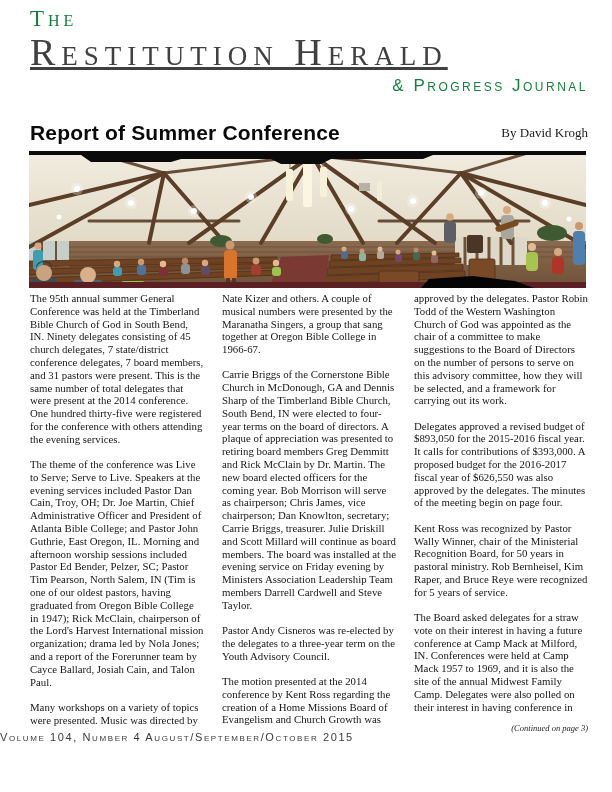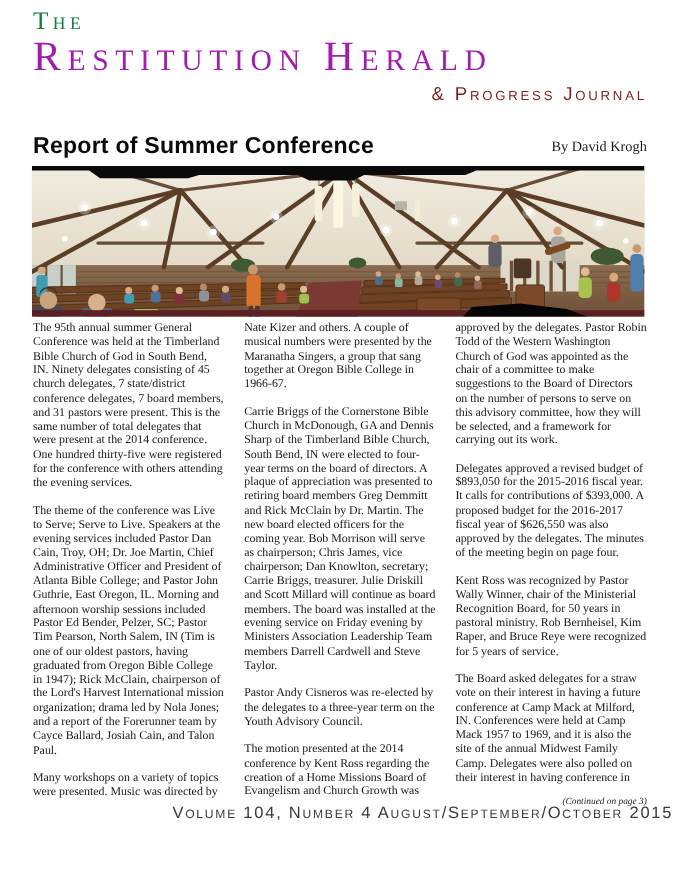--- a/index.html
+++ b/index.html
@@ -10,26 +10,26 @@
   .page{position:absolute;inset:0;}
 
   
   .masthead{position:absolute;left:30px;top:6px;width:558px;}
   .mast-the{
     font-variant:small-caps;font-size:23px;letter-spacing:4px;
     color:#15803d;line-height:1.1;
   }
   .mast-title{
     font-variant:small-caps;font-size:38px;letter-spacing:6px;
-    color:#a21caf;line-height:1.12;white-space:nowrap;
+    color:#404040;line-height:1.12;white-space:nowrap;text-decoration:underline;
   }
   .mast-subtitle{
     font-family:"Liberation Sans", sans-serif;
     font-variant:small-caps;font-size:17px;letter-spacing:2.5px;
-    color:#7f1d1d;text-align:right;margin-top:2px;
+    color:#15803d;text-align:right;margin-top:2px;
   }
 
   
   .headline-row{
     position:absolute;left:30px;top:121px;width:558px;
     display:flex;align-items:center;justify-content:space-between;
   }
   .headline{
     font-family:"Liberation Sans", sans-serif;font-weight:bold;
     font-size:21px;letter-spacing:0.2px;color:#0a0a0a;
@@ -50,23 +50,23 @@
   }
   .col{flex:1 1 0;font-size:10.8px;line-height:12.8px;text-align:left;}
   .col p{margin:0 0 12.5px 0;}
   .continued{
     font-style:italic;text-align:right;font-size:8.5px;
     margin-top:-4px;color:#222;
   }
 
   
   .footer{
-    position:absolute;left:0;top:731px;width:612px;text-align:right;
+    position:absolute;left:0;top:731px;width:612px;text-align:left;
     font-family:"Liberation Sans", sans-serif;
-    font-variant:small-caps;font-size:15px;letter-spacing:1.6px;
+    font-variant:small-caps;font-size:11px;letter-spacing:1.6px;
     color:#3a3a3a;
   }
 </style>
 </head>
 <body>
 
 <div class="page">
 
   <div class="masthead">
     <div class="mast-the">The</div>

